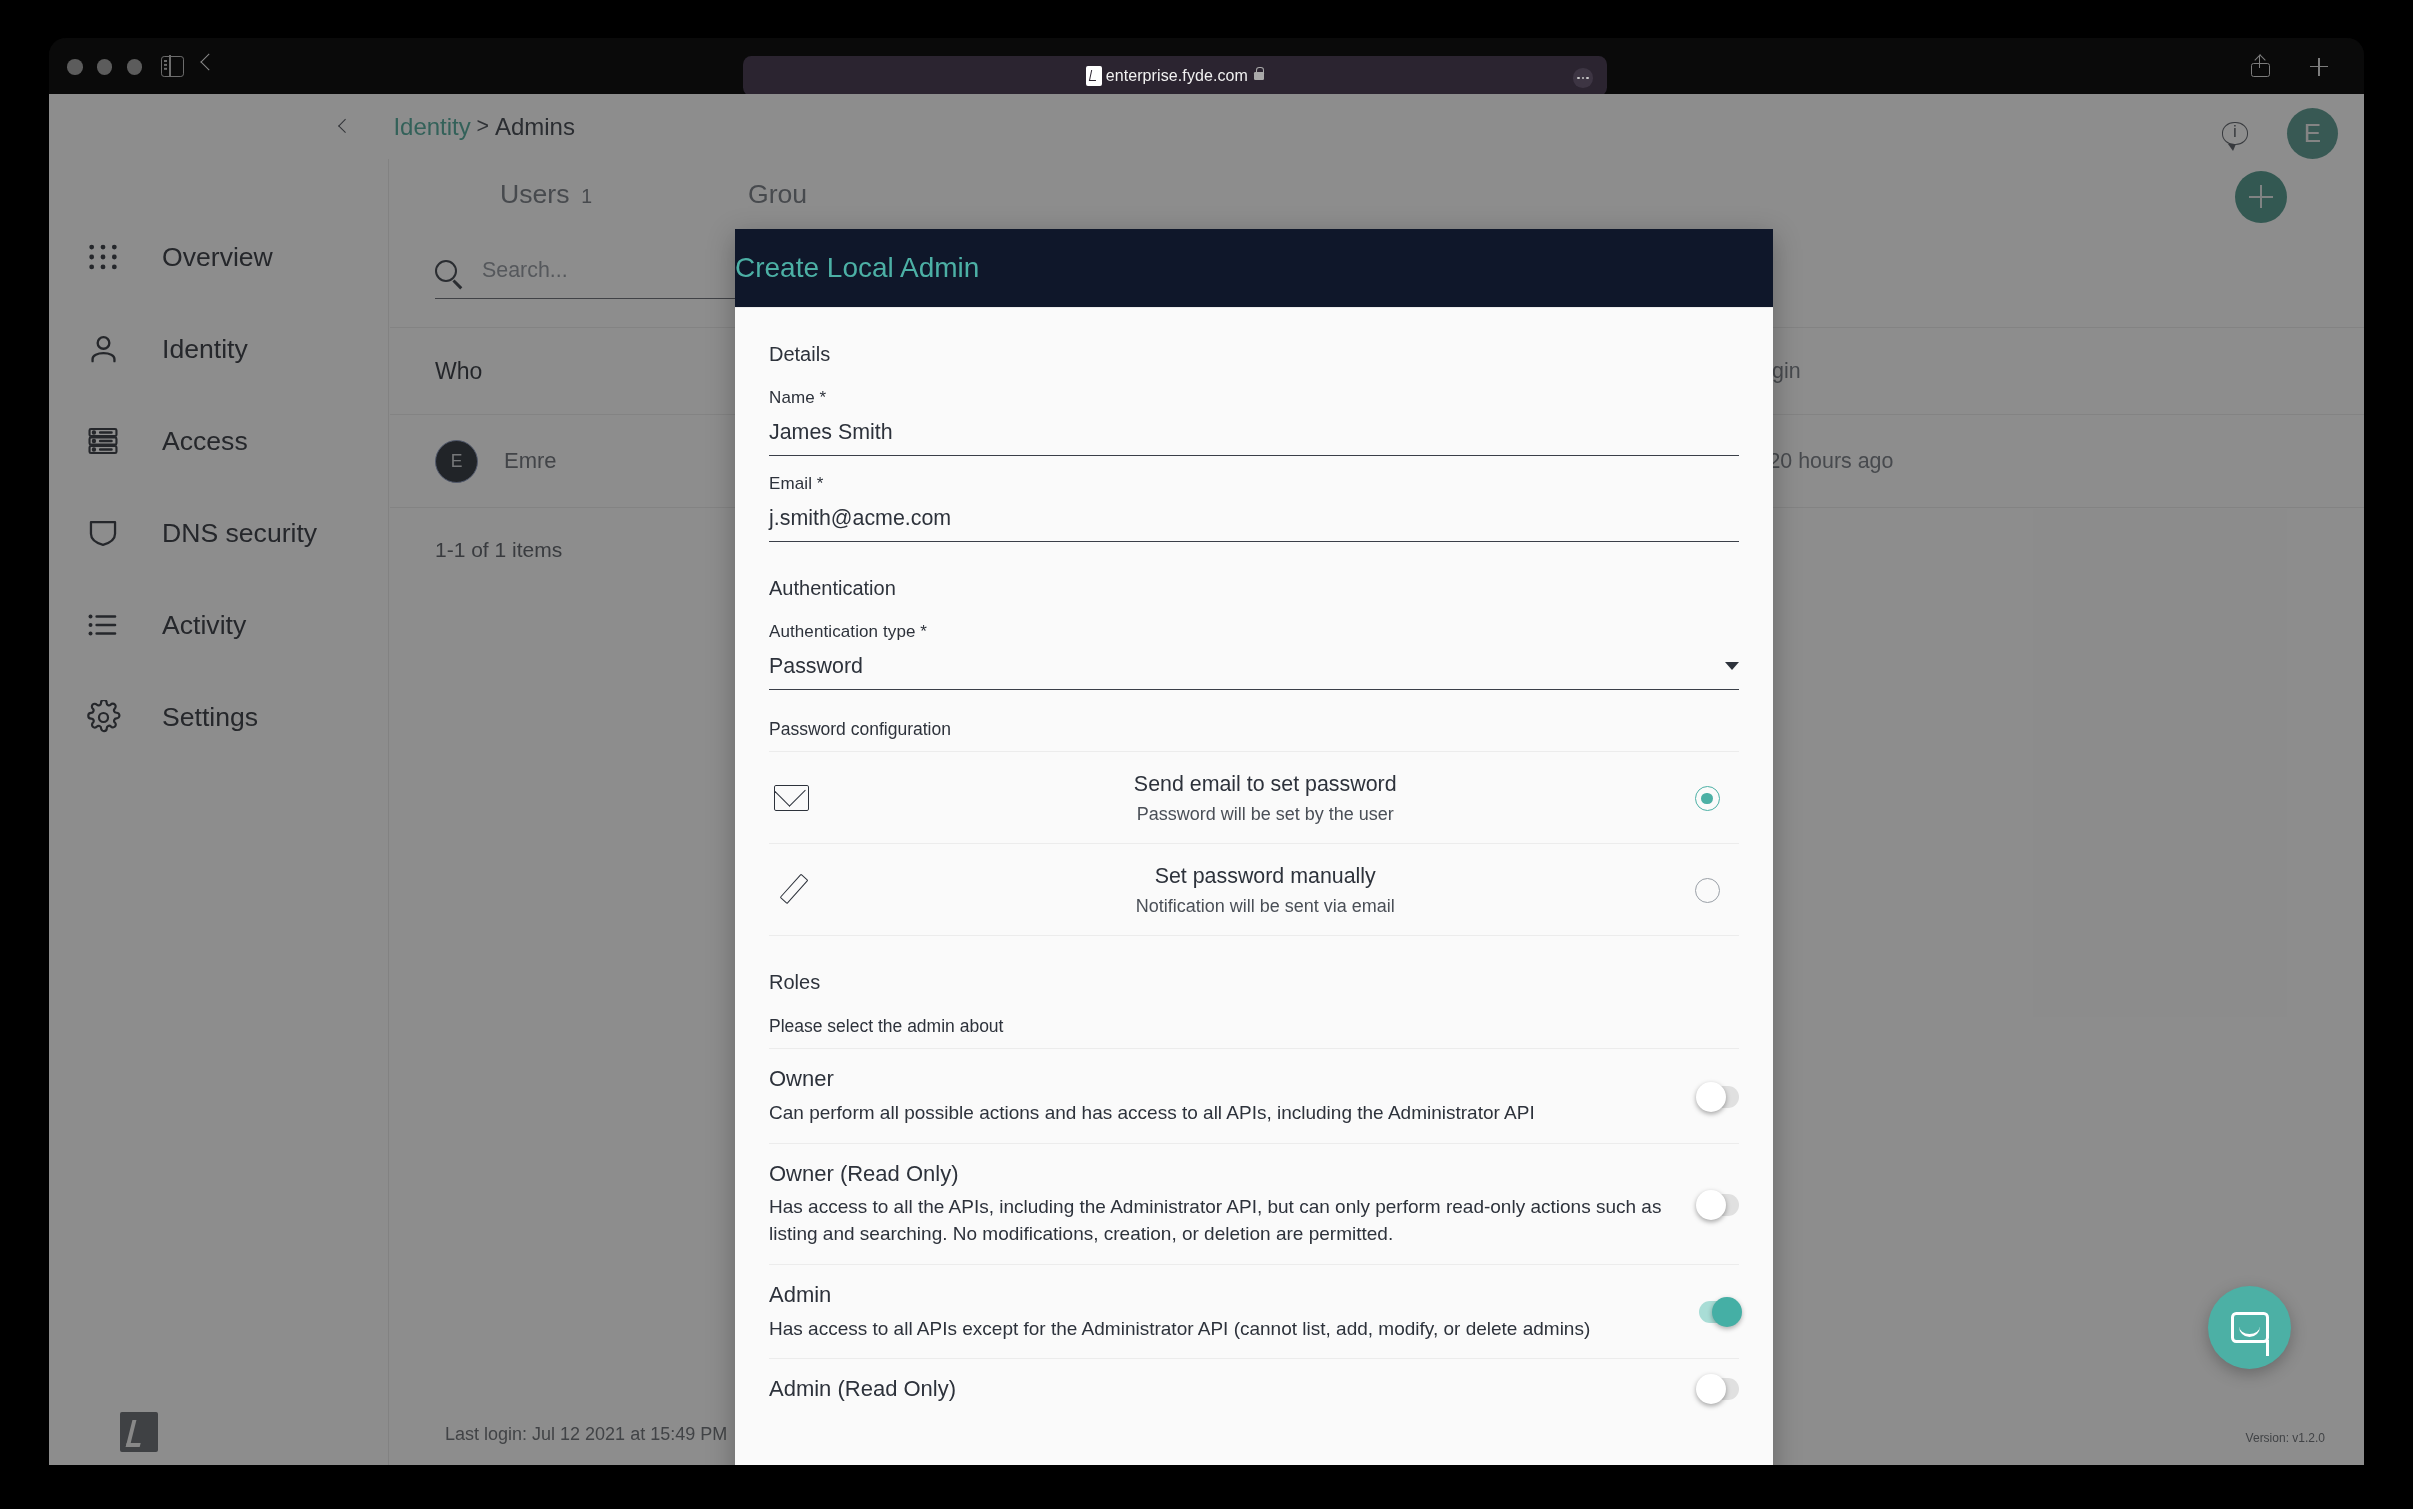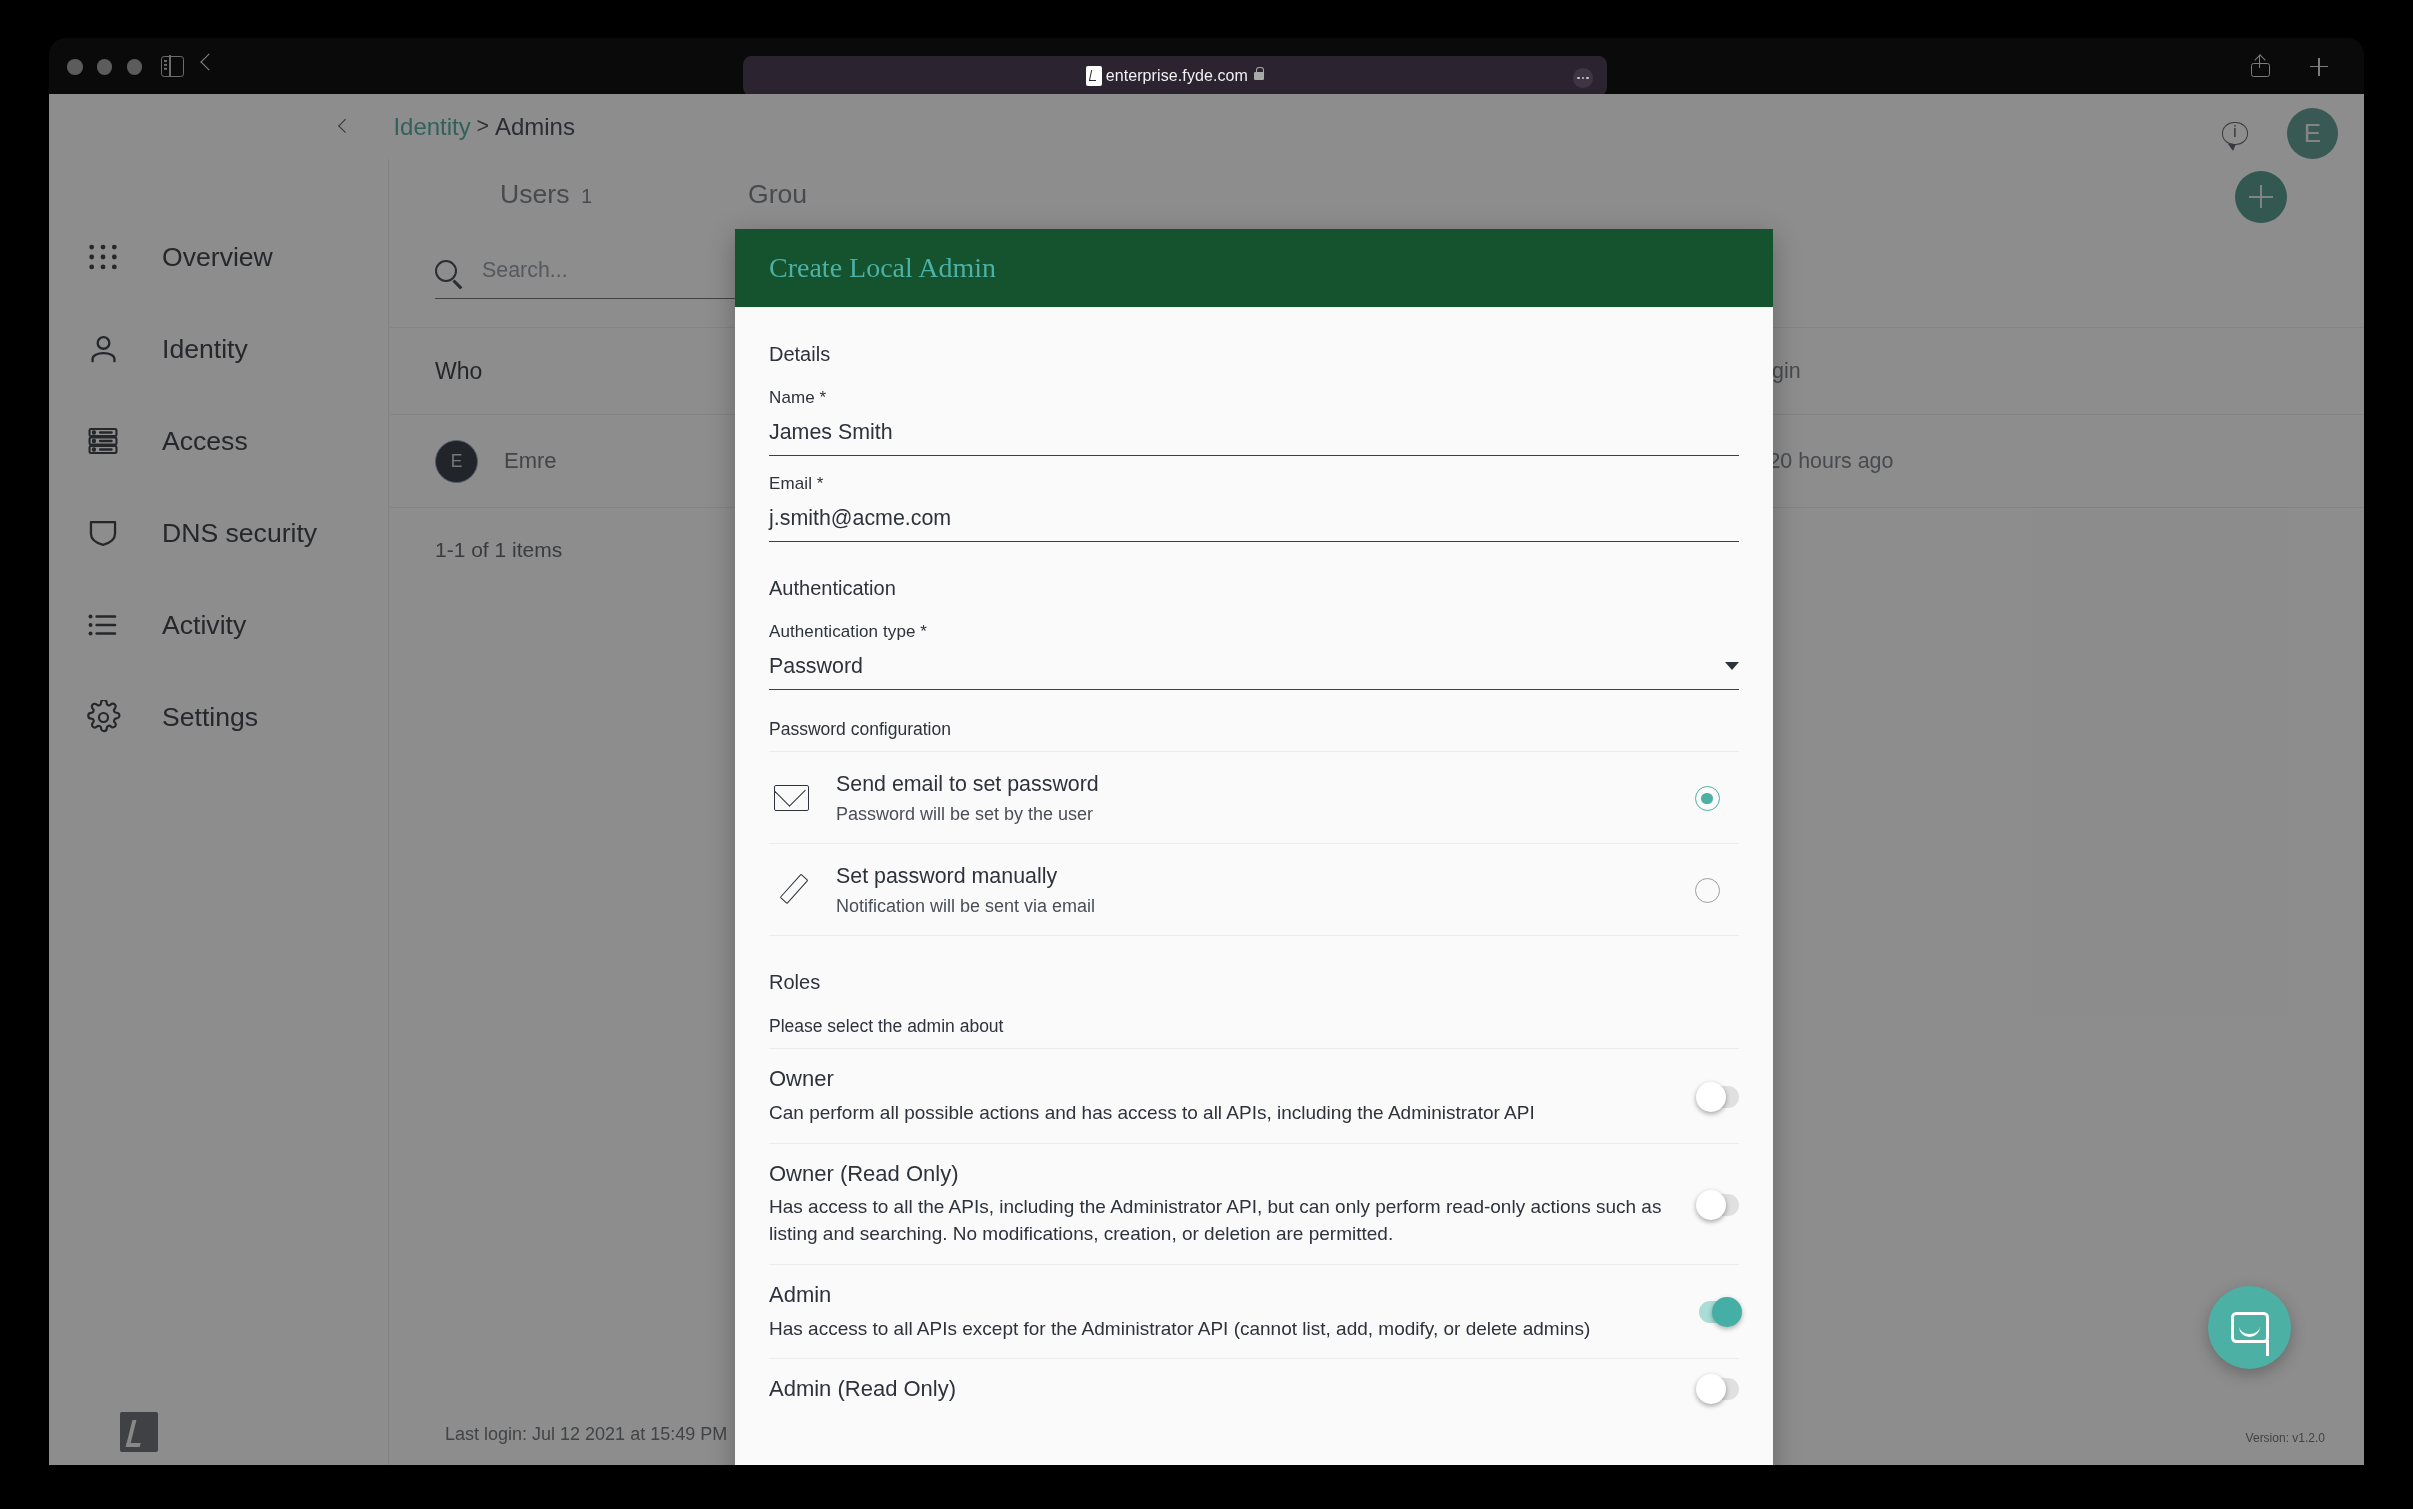--- a/index.html
+++ b/index.html
@@ -127,37 +127,37 @@
   #chat-bubble-icon{ width:38px; height:31px; border:3.2px solid #fff; border-radius:5.2px; position:relative;}
   #chat-bubble-icon:before{content:"";position:absolute;right:-3.2px;bottom:-15.6px;width:14.3px;height:15.6px;
      border-right:3.2px solid #fff;}
   #chat-bubble-icon:after{content:"";position:absolute;left:5.8px;top:8.4px;width:21px;height:10.4px;
      border-bottom:3.2px solid #fff;border-radius:0 0 11.7px 11.7px;}
 
   
   #modal{ position:absolute; left:686px; top:135px; width:1038px; height:1272px;
      background:#fafafa; z-index:50; display:flex; flex-direction:column; overflow:hidden;
      box-shadow:0 6.5px 26px rgba(0,0,0,.28);}
-  #modal-header{ height:79px; background:#14532d; display:flex; align-items:center;
-     padding-left:34px; border-bottom:0.6px solid #ececec;font-family:Liberation Serif, serif;}
+  #modal-header{ height:79px; background:#0f172a; display:flex; align-items:center;
+     border-bottom:0.6px solid #ececec;}
   #modal-title{ font-size:28px; color:#4cb0a5; }
   #modal-body{ flex:1; padding:0 34px; overflow:hidden; }
 
   .sec-title{ font-size:20px; color:#2d323b; margin-top:35px; margin-bottom:22px;}
   .field{ margin-bottom:3.9px; }
   .field-label{ font-size:17px; color:#2d323b; letter-spacing:0.1px; }
   .field-value{ font-size:21.4px; color:#2d323b; padding:11.7px 0 10.4px; border-bottom:1.3px solid #3a3f48;}
   .field-value.select{ display:flex; justify-content:space-between; align-items:center;}
   .caret{ width:0;height:0;border-left:7.8px solid transparent;border-right:7.8px solid transparent;
      border-top:8.4px solid #2d323b;}
   .subhead{ font-size:17.5px; color:#2d323b; margin-top:28.5px; padding-bottom:11.7px; border-bottom:1.3px solid #ececec;}
 
   .opt-row{ display:flex; align-items:center; padding:19.5px 0 18px; border-bottom:1.3px solid #ececec;}
   .opt-icon{ width:45px; display:flex; justify-content:center; }
-  .opt-text{ flex:1; margin-left:22px;}
+  .opt-text{ flex:1; margin-left:22px;text-align:center;}
   .opt-title{ font-size:21.4px; color:#2d323b; }
   .opt-sub{ font-size:18px; color:#4a4f57; margin-top:7.1px;}
   .radio{ width:25px;height:25px;border-radius:50%;border:1.9px solid #9aa0a7; margin-right:19.5px;
      display:flex;align-items:center;justify-content:center;}
   .radio.on{ border-color:#4cb0a5;}
   .radio.on:after{content:"";width:11.7px;height:11.7px;border-radius:50%;background:#4cb0a5;}
 
   .envelope-icon{ width:35px;height:26px;border:1.9px solid #2d323b;border-radius:1.9px;position:relative;overflow:hidden;}
   .envelope-icon:before{content:"";position:absolute;left:2.6px;top:-7.8px;width:22px;height:22px;
      border-right:1.9px solid #2d323b;border-bottom:1.9px solid #2d323b;transform:rotate(45deg);}

